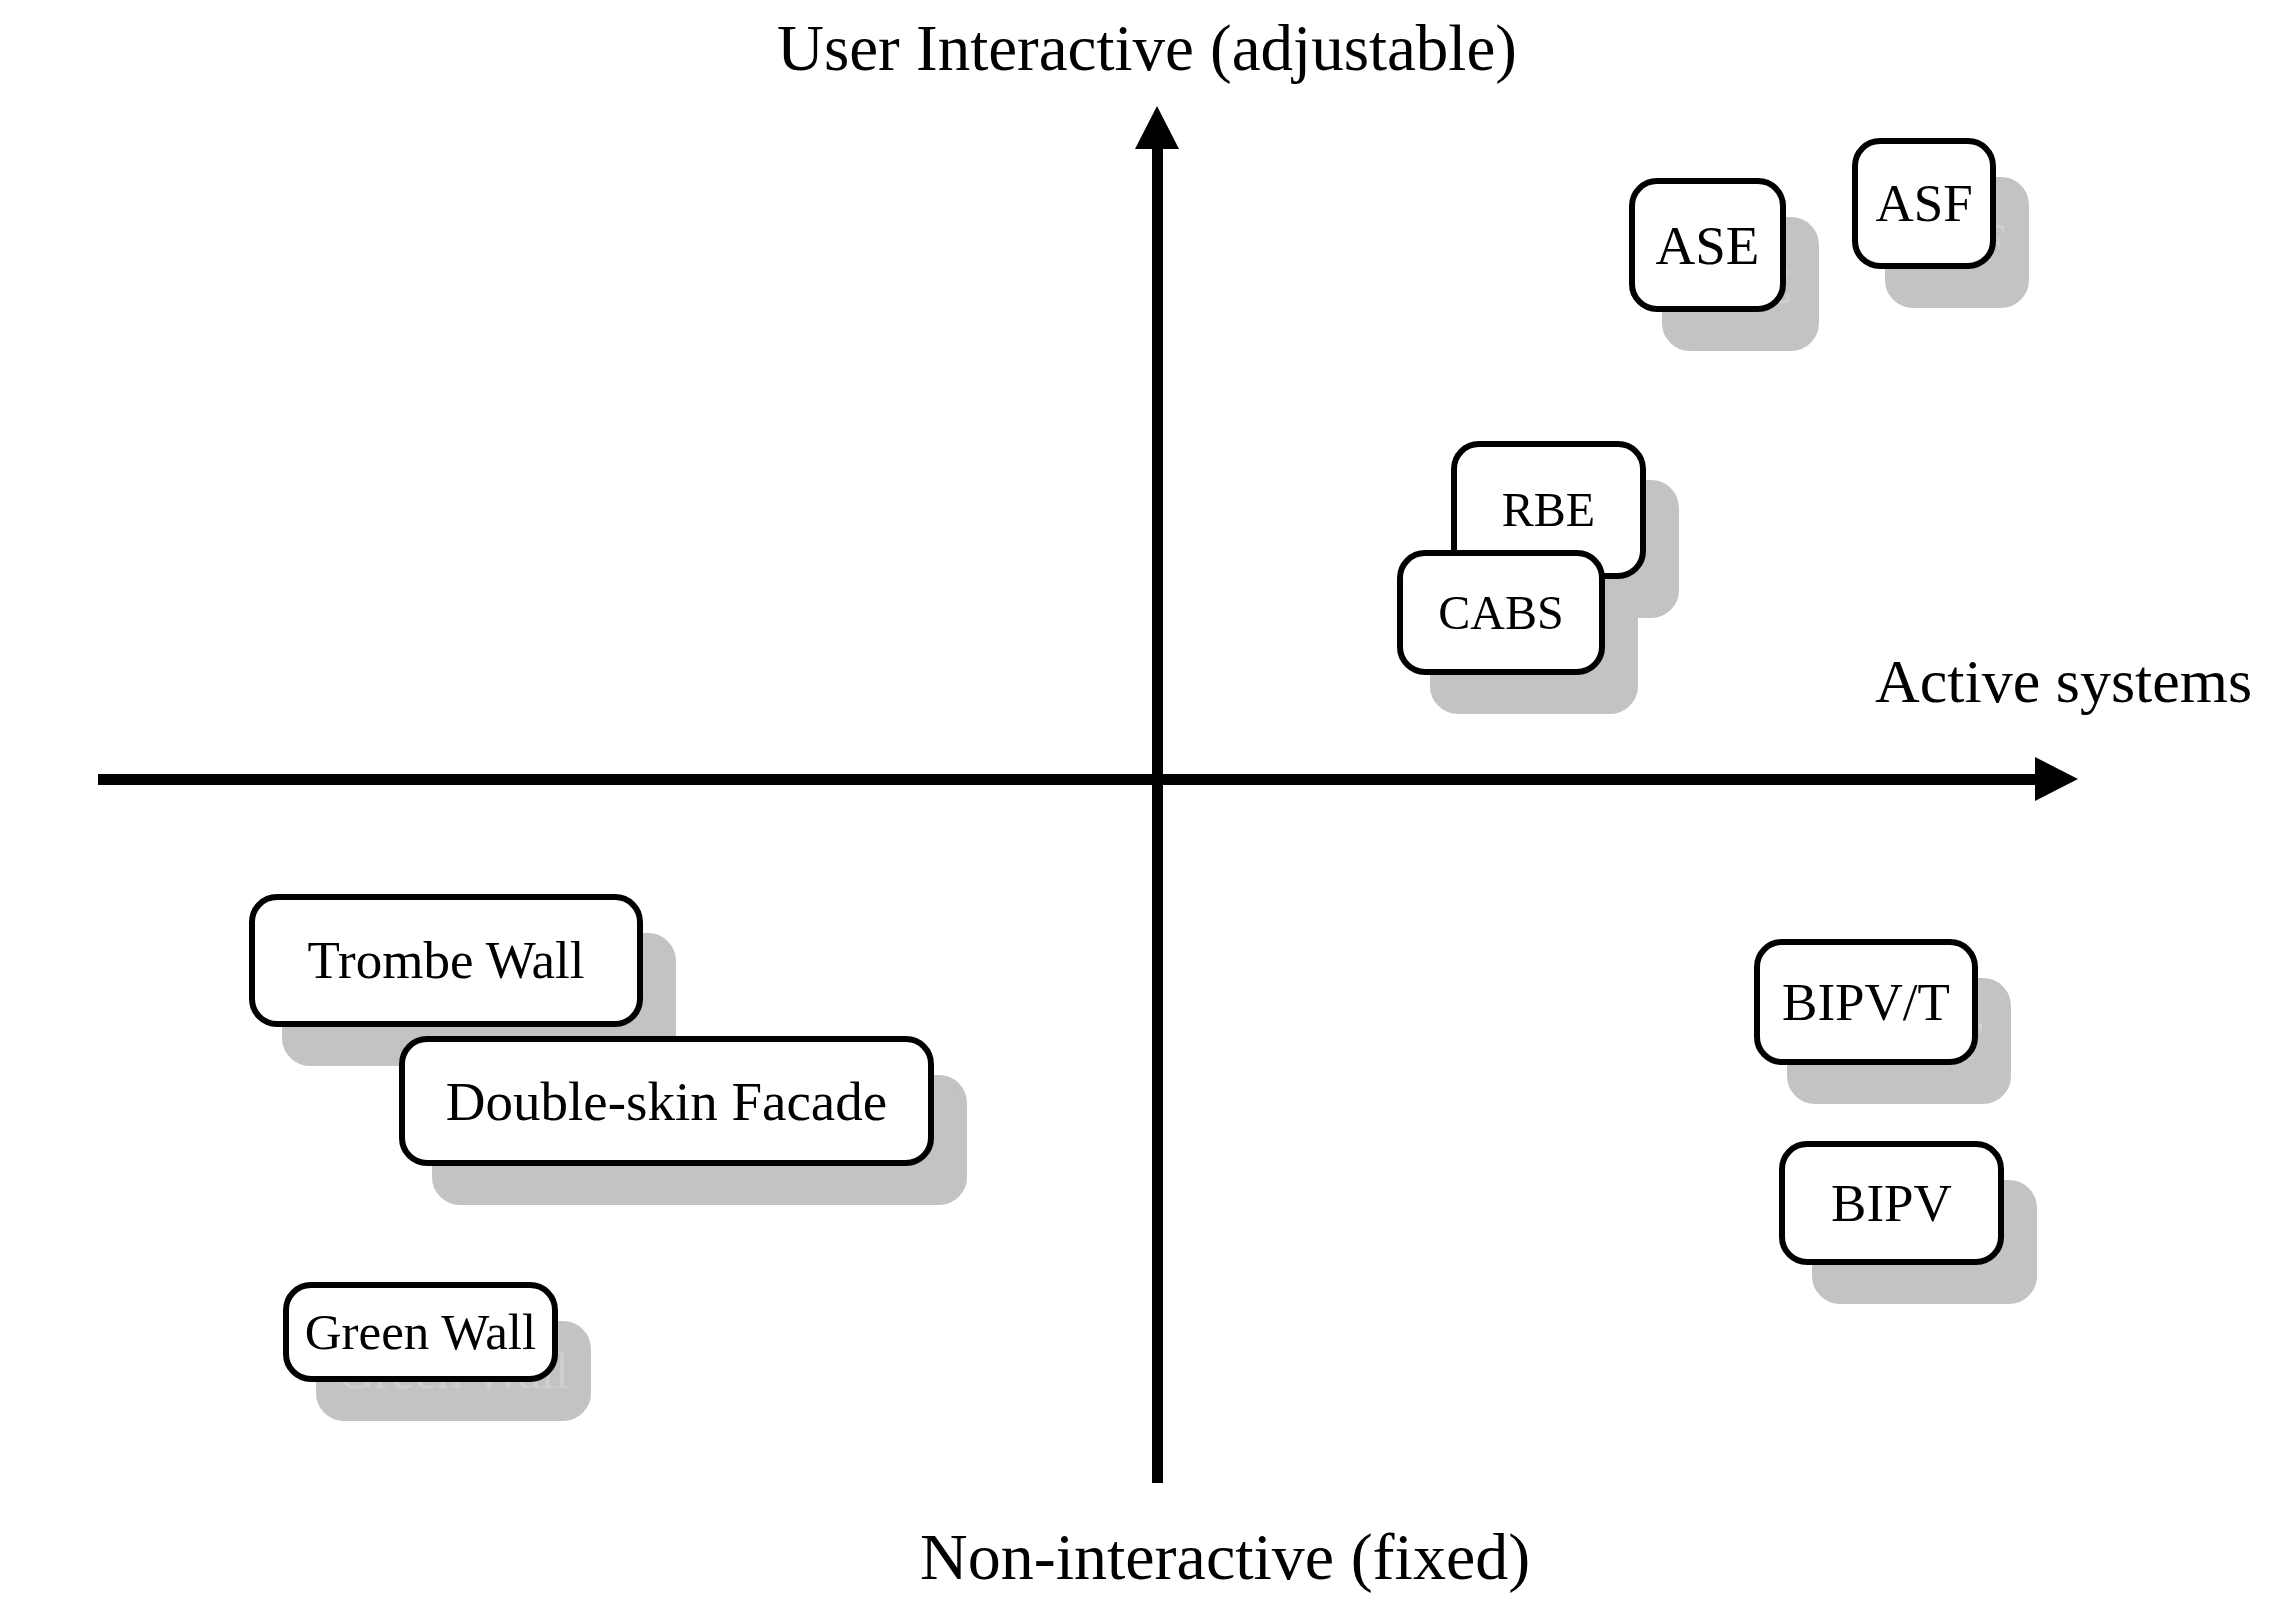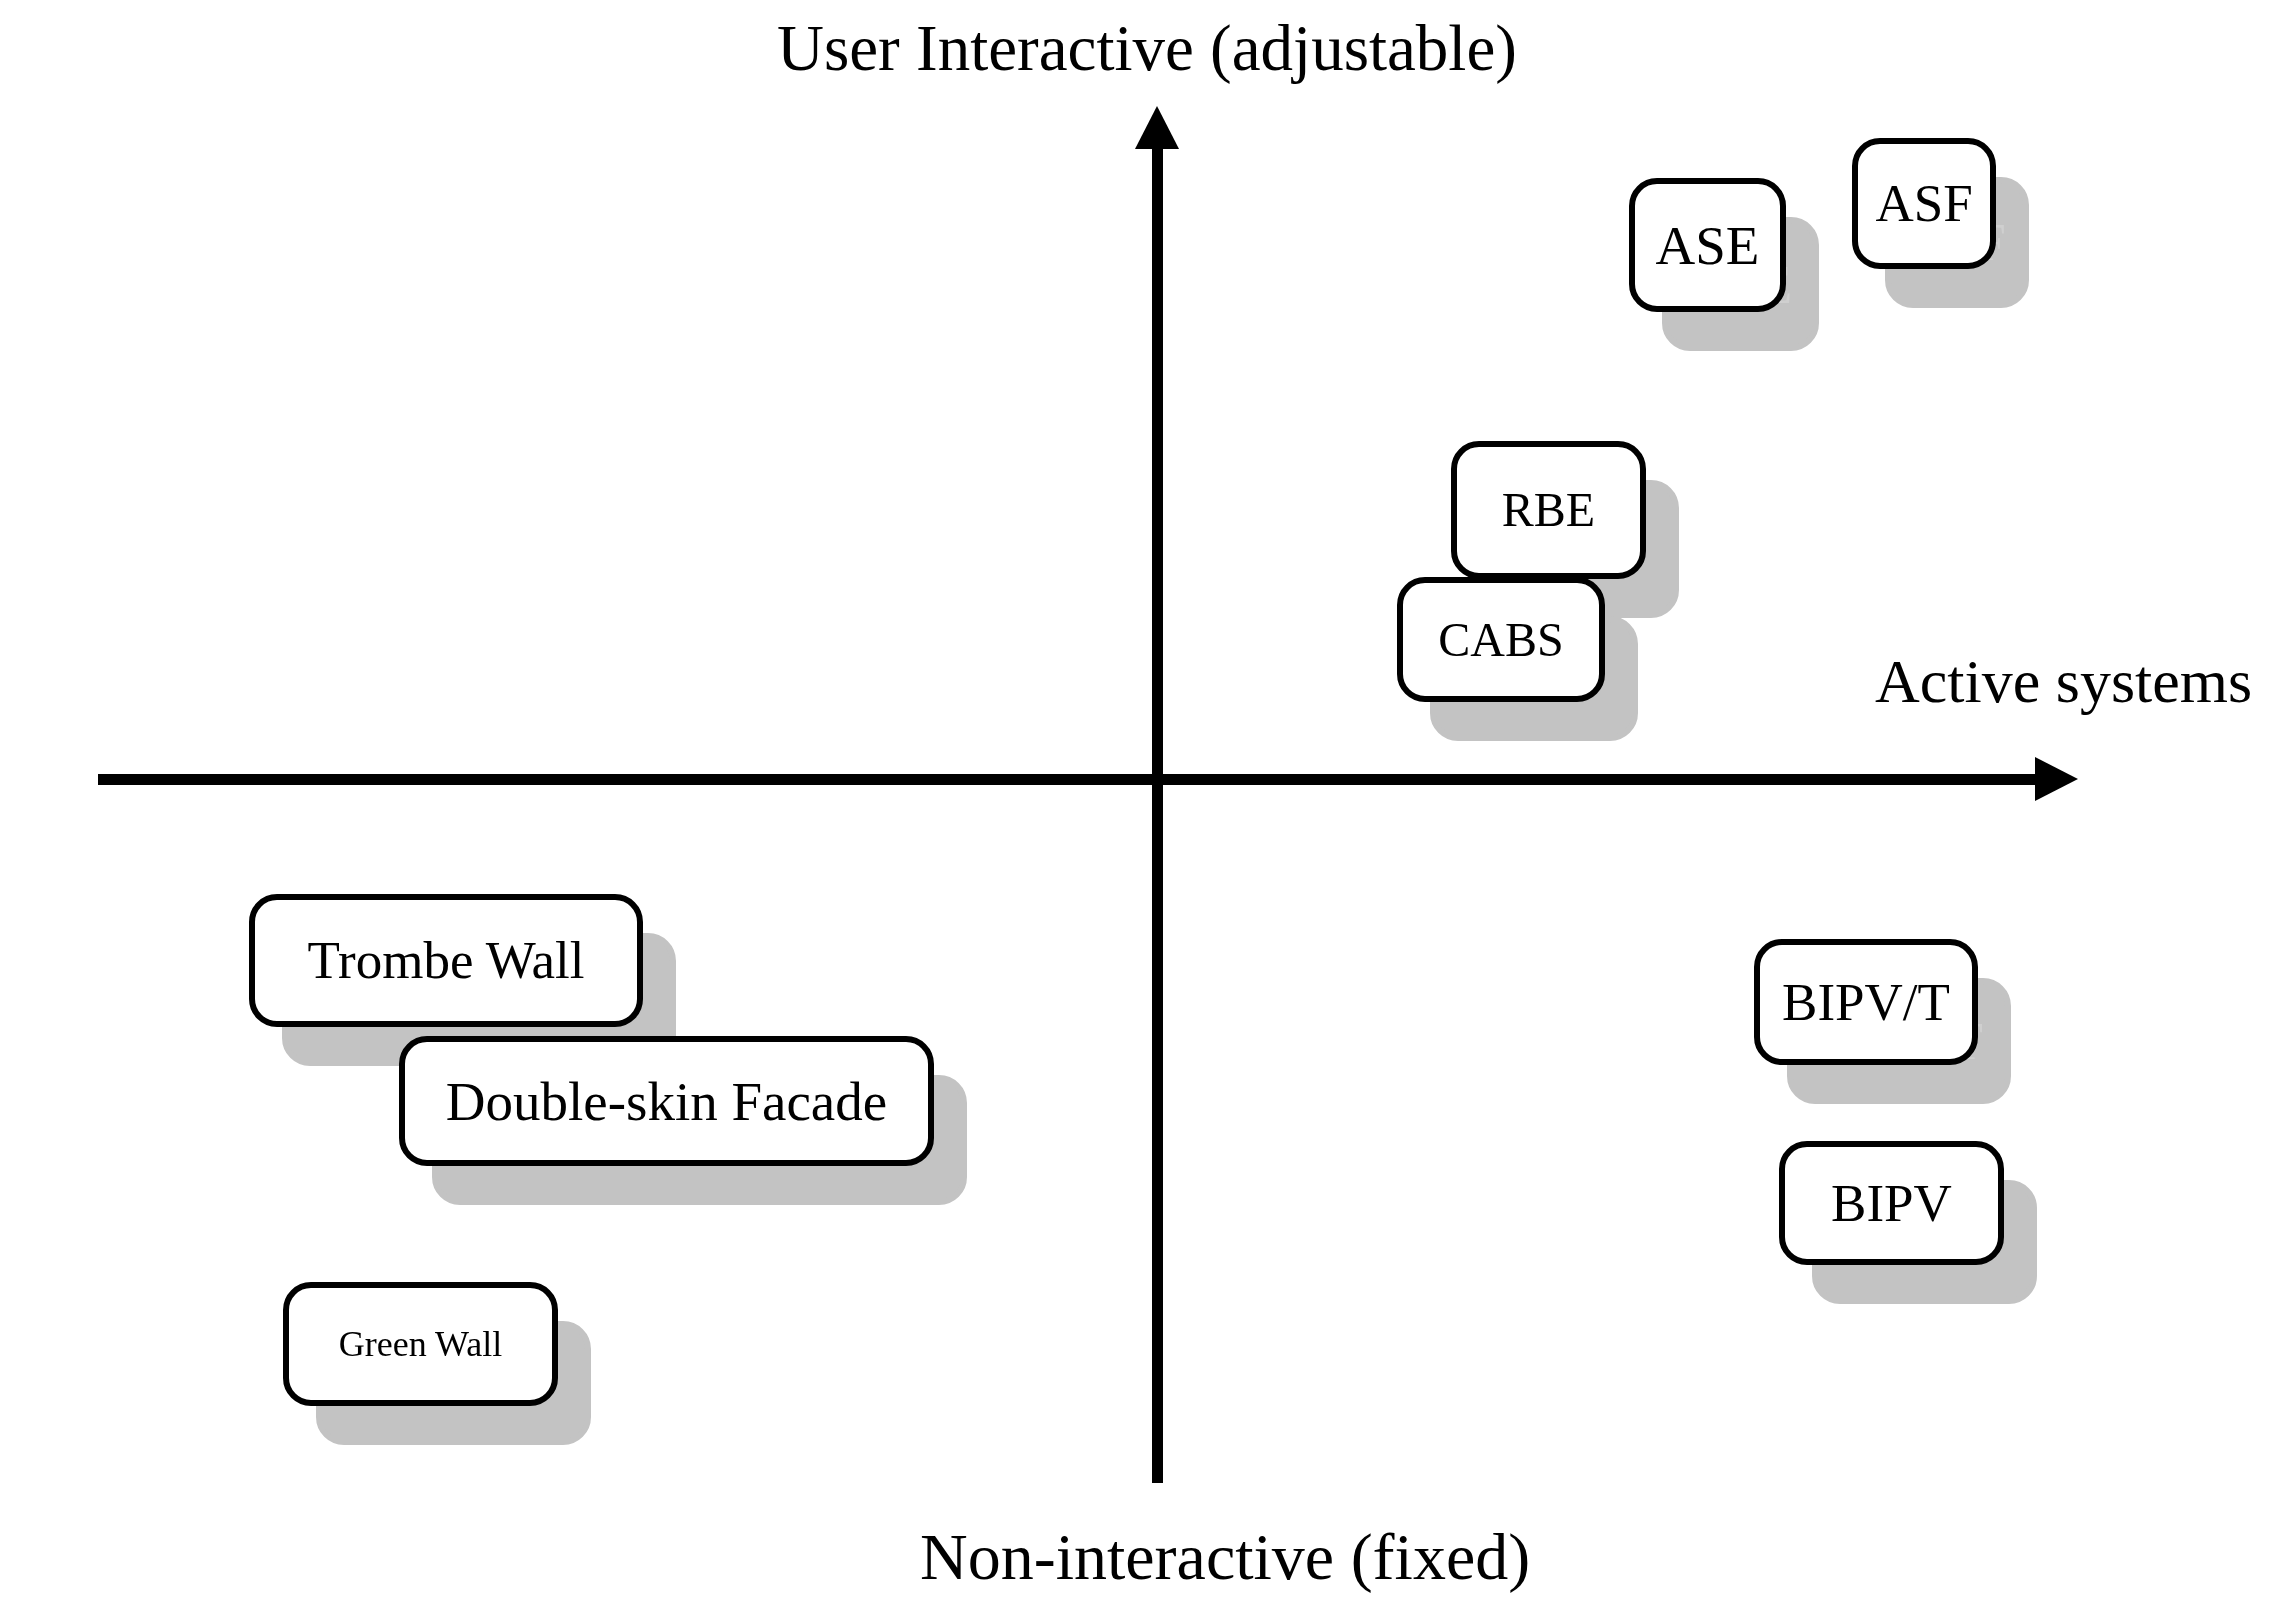--- a/index.html
+++ b/index.html
@@ -39,24 +39,24 @@
     transform:translate(33px,39px);
     background:#c3c3c3;border:6px solid #c3c3c3;color:#cfcfcf;
   }
   .qface{
     background:#ffffff;border:6px solid #000000;color:#000000;
   }
 
   .b-asf   {left:1852px;top:138px; width:144px;height:131px;font-size:53px;}
   .b-ase   {left:1629px;top:178px; width:157px;height:134px;font-size:55px;}
   .b-rbe   {left:1451px;top:441px; width:147px;height:138px;font-size:48px;padding-left:48px;}
-  .b-cabs  {left:1397px;top:577px; width:208px;height:125px;font-size:48px;}
+  .b-cabs  {left:1397px;top:550px; width:208px;height:125px;font-size:48px;}
   .b-trombe{left:249px; top:894px;width:394px;height:133px;font-size:53px;}
   .b-dsf   {left:399px; top:1036px;width:528px;height:130px;font-size:55px;padding-left:7px;}
-  .b-green {left:283px; top:1282px;width:275px;height:124px;font-size:36px;}
+  .b-green {left:283px; top:1282px;width:275px;height:100px;font-size:51px;}
   .b-bipvt {left:1754px;top:939px;width:224px;height:126px;font-size:53px;}
   .b-bipv  {left:1779px;top:1141px;width:225px;height:124px;font-size:53px;}
 </style>
 </head>
 <body>
 
 <div id="canvas">
 
   <div class="axis-line" id="y-line"></div>
   <div class="arrowhead" id="y-arrow"></div>

